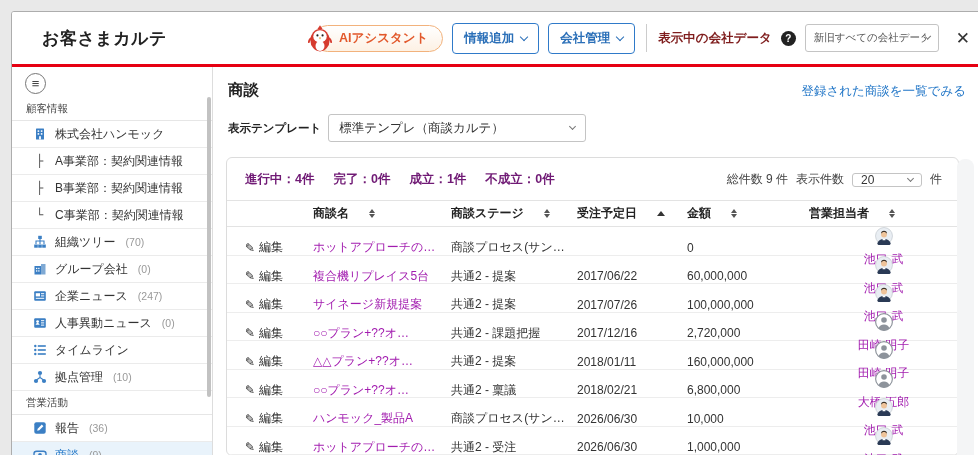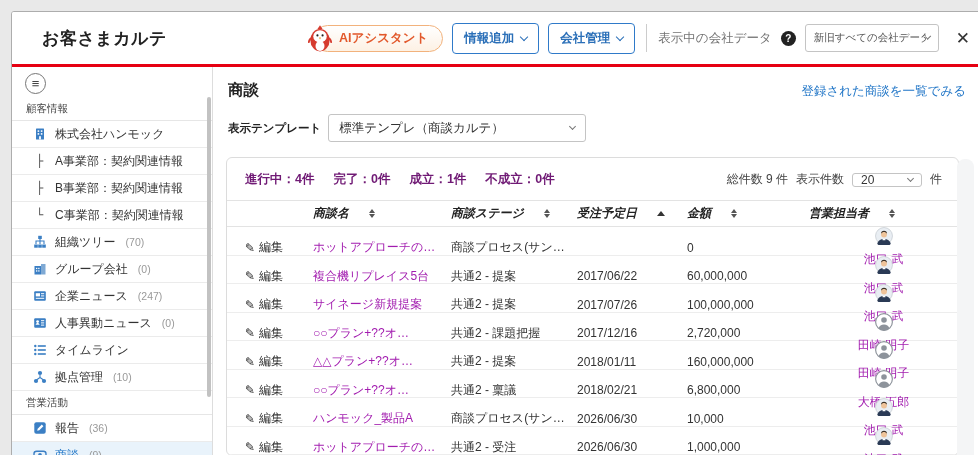--- a/index.html
+++ b/index.html
@@ -10,21 +10,21 @@
   header { height:55px; display:flex; align-items:center; padding:0 12px 0 30px; border-bottom:3px solid #e60012; background:#fff; }
   .app-title { font-size:17px; font-weight:bold; color:#222; letter-spacing:.5px; }
   .header-right { margin-left:auto; display:flex; align-items:center; gap:9px; }
   .ai-btn { position:relative; display:flex; align-items:center; border:1.5px solid #f2b27c; border-radius:15px; background:linear-gradient(#ffffff,#fdf1e4); padding:4px 14px 4px 24px; font-size:12.5px; font-weight:bold; color:#e2582b; cursor:pointer; font-family:inherit; }
   .mascot { position:absolute; left:-8px; top:-3px; width:26px; height:30px; }
   .mascot svg { width:100%; height:100%; }
   .hdr-btn { display:flex; align-items:center; gap:7px; border:1px solid #2f7ac9; border-radius:4px; background:#fff; color:#2a6fb8; font-size:12.5px; font-weight:bold; padding:6px 11px; cursor:pointer; font-family:inherit; }
   .chev { display:inline-block; width:6px; height:6px; border-right:1.6px solid currentColor; border-bottom:1.6px solid currentColor; transform:rotate(45deg); margin-top:-3px; }
   .chev.gray { color:#777; width:5px; height:5px; }
   .vdiv { width:1px; height:28px; background:#ccc; margin:0 2px; }
-  .cd-label { font-size:12.5px; font-weight:normal; color:#737373; }
+  .cd-label { font-size:12.5px; font-weight:bold; color:#7f1d1d; }
   .help { width:15px; height:15px; background:#222; color:#fff; border-radius:50%; font-size:10px; font-weight:bold; display:flex; align-items:center; justify-content:center; cursor:pointer; }
   .select { display:flex; align-items:center; justify-content:space-between; border:1px solid #c4c4c4; border-radius:3px; background:#fff; cursor:pointer; }
   .cd-select { width:134px; height:28px; padding:0 8px; font-size:10.5px; color:#555; }
   .cd-select span { white-space:nowrap; overflow:hidden; }
   .close { font-size:17px; color:#333; cursor:pointer; margin-left:4px; padding:0 4px; }
 
   
   .page-body { display:flex; height:395px; }
   .sidebar { width:201px; border-right:1px solid #ddd; position:relative; background:#fff; flex-shrink:0; }
   .main { flex:1; position:relative; padding:8px 14px 0 13px; background:#fff; }
@@ -49,21 +49,21 @@
   .tpl-select { width:258px; height:28px; padding:0 10px; font-size:12.5px; color:#333; }
 
   .card { margin-top:15px; width:733px; border:1px solid #dcdcdc; border-radius:6px; background:#fff; overflow:hidden; }
   .stats-row { display:flex; align-items:center; padding:13px 16px 12px 18px; }
   .stats { display:flex; gap:19px; font-size:12.5px; font-weight:bold; color:#701a75; }
   .stats-right { margin-left:auto; display:flex; align-items:center; gap:8px; font-size:12px; color:#444; }
   .size-select { width:70px; height:14px; padding:0 8px; font-size:12px; color:#333; }
 
   .thead, .trow { display:grid; grid-template-columns:68px 138px 126px 110px 122px 1fr; align-items:center; padding-left:18px; }
   .thead { height:27px; border-top:1px solid #e3e3e3; border-bottom:1px solid #e3e3e3; font-size:12px; font-weight:bold; color:#222; }
-  .hcell { display:flex; align-items:center; gap:20px; cursor:pointer;font-style:italic; }
+  .hcell { display:flex; align-items:center; gap:20px; cursor:pointer; }
   .sort { display:flex; flex-direction:column; align-items:center; justify-content:center; gap:1px; }
   .tri { width:0; height:0; border-left:3.5px solid transparent; border-right:3.5px solid transparent; }
   .tri.up { border-bottom:4px solid #555; }
   .tri.down { border-top:4px solid #555; }
   .tri.solo { border-left:4px solid transparent; border-right:4px solid transparent; border-bottom:5px solid #333; }
 
   .trow { height:28.5px; border-bottom:1px solid #ededed; font-size:12px; color:#333; white-space:nowrap; }
   .trow .edit { display:flex; align-items:center; gap:4px; color:#333; cursor:pointer; text-decoration:none; }
   .pencil { font-size:12px; color:#222; }
   .link { color:#a21caf; text-decoration:none; cursor:pointer; overflow:hidden; text-overflow:ellipsis; }

